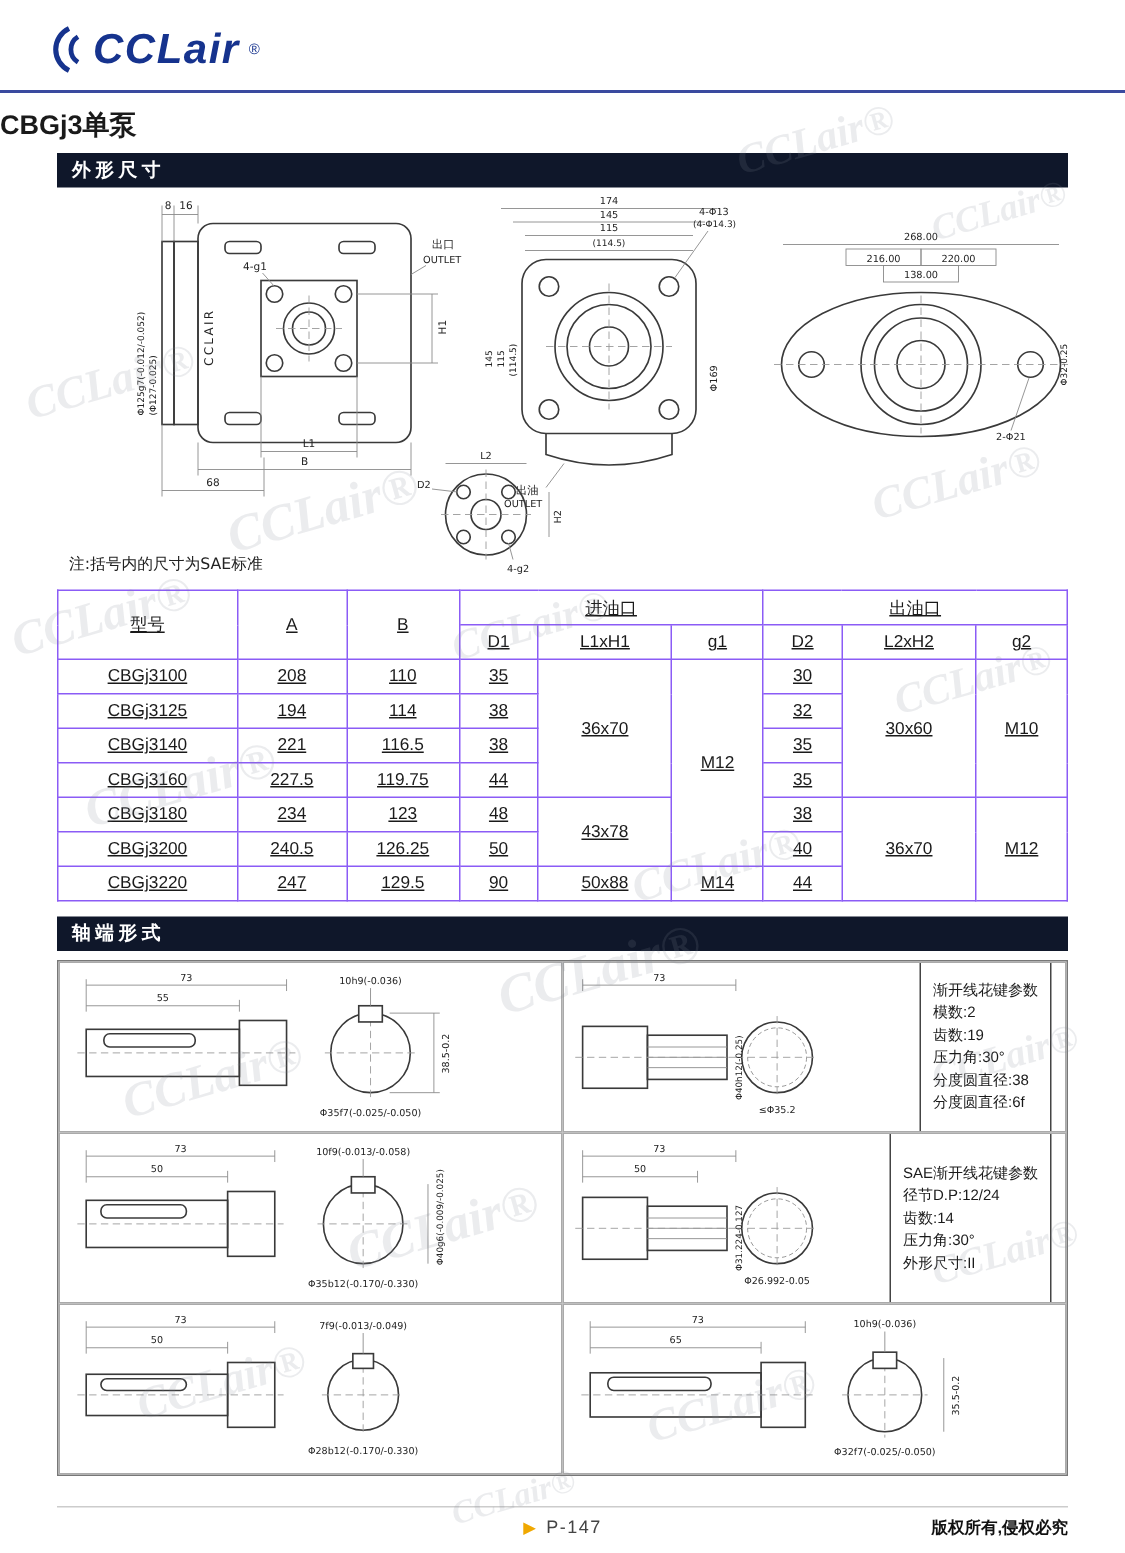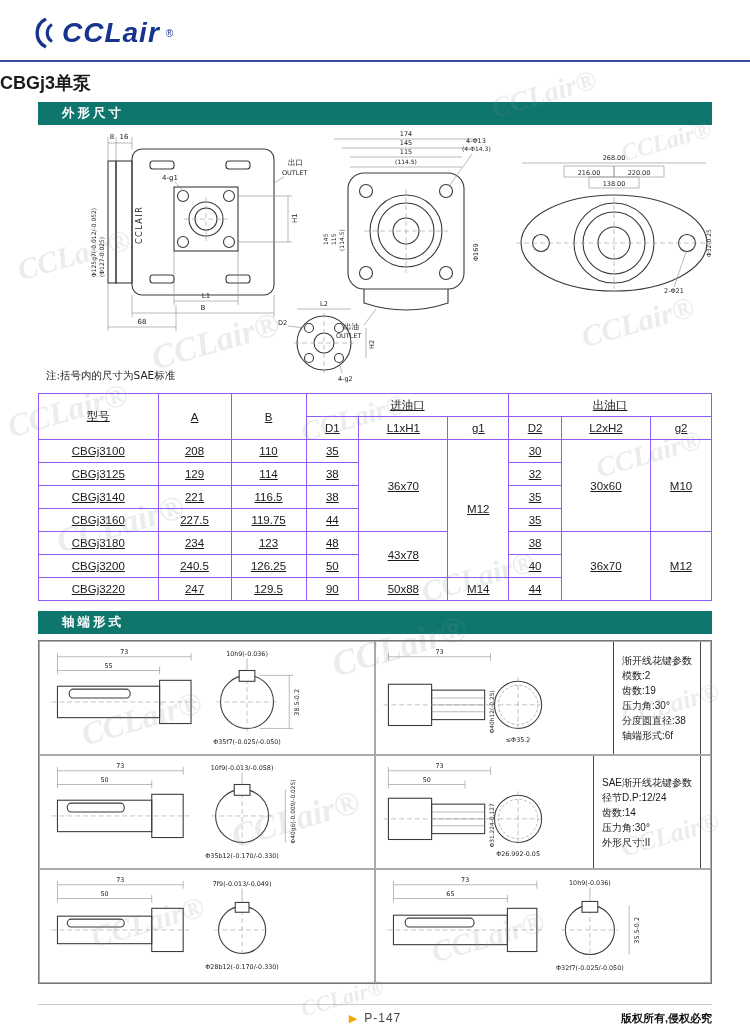--- a/index.html
+++ b/index.html
@@ -10,22 +10,22 @@
   svg text{font-family:"DejaVu Sans",sans-serif;fill:#222;}
   
   .header{height:54px;padding:6px 38px 0 26px;display:flex;align-items:center;
     justify-content:space-between;border-bottom:2px solid #3a4a9f;}
   .brand{display:flex;align-items:center;gap:4px;}
   .brand-text{font-size:28px;font-weight:bold;font-style:italic;color:#16338e;letter-spacing:1px;}
   .brand-reg{font-size:10px;color:#16338e;vertical-align:super;margin-left:2px;}
   .slogan{color:#e60012;font-weight:bold;font-size:15px;letter-spacing:1px;}
   
   .page-title{text-align:left;font-size:18px;font-weight:bold;margin:9px 0 7px;}
-  .section-bar{margin:0 38px;background:#0f766e;color:#fff;font-size:12.5px;
-    font-weight:bold;padding:3px 24px;letter-spacing:3px;}
+  .section-bar{margin:0 38px;background:#0f172a;color:#fff;font-size:12.5px;
+    font-weight:bold;padding:3px 10px;letter-spacing:3px;}
   .section-bar.second{margin-top:10px;}
   
   .drawings{margin:2px 38px 0;position:relative;height:262px;}
   .ln{stroke:#3a3a3a;stroke-width:1.1;fill:none;}
   .tn{stroke:#8a8a8a;stroke-width:0.6;fill:none;}
   .cl{stroke:#9a9a9a;stroke-width:0.6;fill:none;stroke-dasharray:5 3;}
   
   table.spec{border-collapse:collapse;margin:4px 38px 0;width:674px;font-size:11.5px;
     text-align:center;table-layout:fixed;}
   table.spec th,table.spec td{border:1px solid #8b5cf6;height:22px;padding:0 2px;
@@ -257,21 +257,21 @@
         <td>110</td>
         <td>35</td>
         <td rowspan="4">36x70</td>
         <td rowspan="6">M12</td>
         <td>30</td>
         <td rowspan="4">30x60</td>
         <td rowspan="4">M10</td>
       </tr>
       <tr>
         <td>CBGj3125</td>
-        <td>129</td>
+        <td>194</td>
         <td>114</td>
         <td>38</td>
         <td>32</td>
       </tr>
       <tr>
         <td>CBGj3140</td>
         <td>221</td>
         <td>116.5</td>
         <td>38</td>
         <td>35</td>
@@ -361,21 +361,21 @@
         <line class="cl" x1="112" y1="63" x2="168" y2="63"></line>
       <text transform="translate(116,92) rotate(-90)" font-size="6">Φ40h12(-0.25)</text>
       <text x="140" y="101" font-size="6.5" text-anchor="middle">≤Φ35.2</text>
     </svg>
     <div class="param-box">
       <div>渐开线花键参数</div>
       <div>模数:2</div>
       <div>齿数:19</div>
       <div>压力角:30°</div>
       <div>分度圆直径:38</div>
-      <div>轴端形式:6f</div>
+      <div>分度圆直径:6f</div>
     </div>
   </div>
 
   <div class="shaft-cell">
     <svg width="300" height="110" viewBox="0 0 300 112">
       <line class="tn" x1="12" y1="10" x2="12" y2="32"></line>
         <line class="tn" x1="140" y1="10" x2="140" y2="18"></line>
       <line class="tn" x1="12" y1="14" x2="140" y2="14"></line>
       <text x="76" y="11" font-size="6.5" text-anchor="middle">73</text>
       <line class="tn" x1="108" y1="24" x2="108" y2="32"></line>

